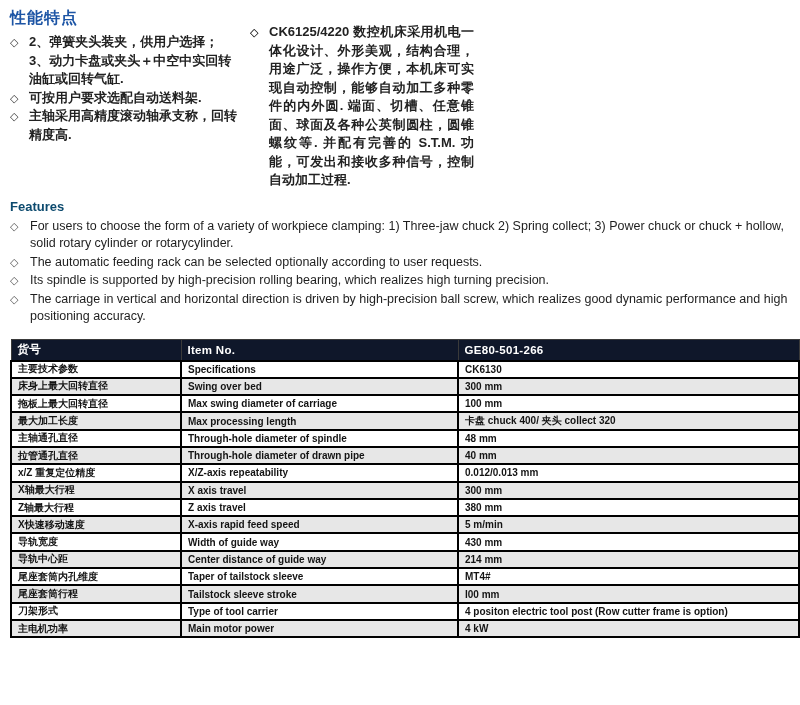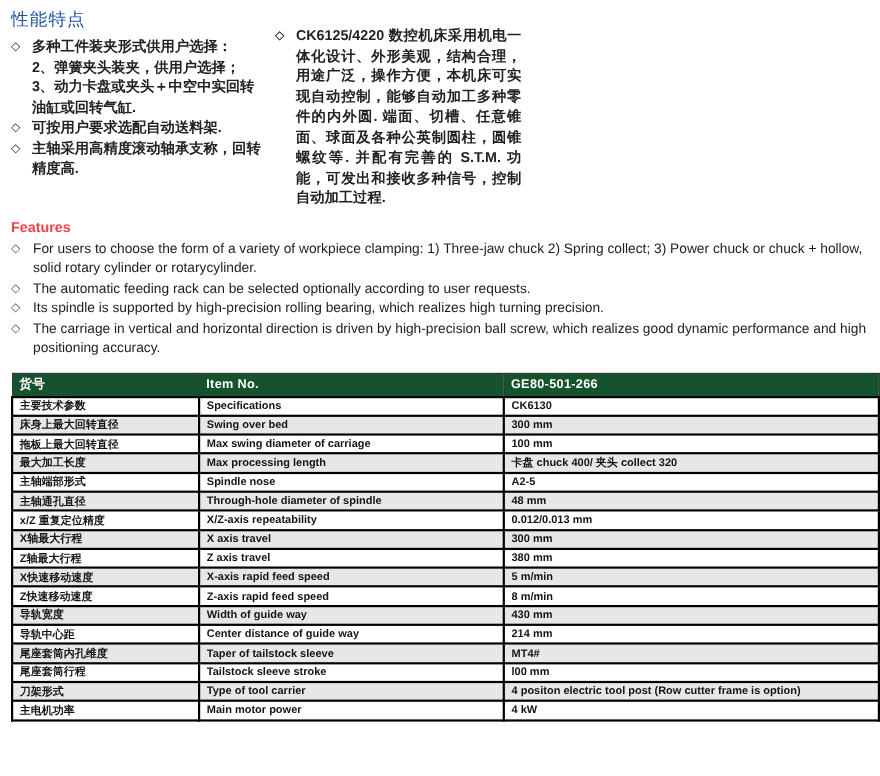--- a/index.html
+++ b/index.html
@@ -8,72 +8,72 @@
     font-family:"Liberation Sans","DejaVu Sans",sans-serif;
     color:#1c1c1c;-webkit-font-smoothing:antialiased;
   }
   .page{padding:6px 6px 0 10px;}
 
   
   .cn-section{display:flex;align-items:flex-start;}
   .cn-col-left{width:228px;}
   .cn-col-right{width:224px;margin-left:12px;padding-top:17px;}
   .cn-title{
-    font-size:16px;font-weight:normal;color:#1d55a5;
+    font-size:16px;font-weight:bold;color:#1d55a5;
     margin:2px 0 4px 0;letter-spacing:1px;
   }
   .cn-item,.cn-sub{
     font-size:13px;line-height:18.5px;font-weight:bold;color:#222;
   }
   .cn-item{position:relative;padding-left:19px;}
   .cn-item .bullet{position:absolute;left:0;top:0;font-size:11px;color:#333;}
   .cn-sub{padding-left:19px;}
   .cn-col-right .cn-item{text-align:justify;}
 
   
   .features-section{margin-top:9px;}
   .features-title{
-    font-size:13px;font-weight:bold;color:#ef4444;margin:0 0 4px 0;
+    font-size:13px;font-weight:bold;color:#0c4a6e;margin:0 0 4px 0;
   }
   .feature-item{
     position:relative;padding-left:20px;
     font-size:12.5px;line-height:17.5px;color:#1e1e1e;margin-bottom:1px;
   }
   .feature-item .bullet{position:absolute;left:0;top:0;font-size:11px;color:#555;}
 
   
   .spec-table{
     margin-top:13px;width:788px;border-collapse:collapse;table-layout:fixed;
     border:1px solid #3a3a3a;
   }
   .spec-table col.c1{width:170px;}
   .spec-table col.c2{width:277px;}
   .spec-table col.c3{width:341px;}
   .spec-table th{
-    background:#14532d;color:#ffffff;text-align:left;
+    background:#0f172a;color:#ffffff;text-align:left;
     font-size:11.5px;font-weight:bold;letter-spacing:.3px;
     height:18px;padding:1px 6px 1px 6px;border:1px solid #3a3a3a;
   }
   .spec-table td{
     font-size:10px;font-weight:600;color:#141414;
     height:15.3px;padding:0 6px;border:2px solid #000000;
     white-space:nowrap;overflow:hidden;
   }
   .spec-table tbody tr:nth-child(even) td{background:#e7e7e7;}
   .spec-table tbody tr:nth-child(odd) td{background:#ffffff;}
 </style>
 </head>
 <body>
 
 <div class="page">
 
   <div class="cn-section">
     <div class="cn-col-left">
       <div class="cn-title">性能特点</div>
-      <div class="cn-item"><span class="bullet">◇</span><span>多种工件装夹形式供用户选择：</span></div>
+      <div class="cn-item"><span class="bullet">◇</span></div>
       <div class="cn-sub">2、弹簧夹头装夹，供用户选择；</div>
       <div class="cn-sub">3、动力卡盘或夹头＋中空中实回转油缸或回转气缸.</div>
       <div class="cn-item"><span class="bullet">◇</span><span>可按用户要求选配自动送料架.</span></div>
       <div class="cn-item"><span class="bullet">◇</span><span>主轴采用高精度滚动轴承支称，回转精度高.</span></div>
     </div>
     <div class="cn-col-right">
       <div class="cn-item"><span class="bullet">◇</span></div>
       <div class="cn-item"><span class="bullet">◇</span><span>CK6125/4220 数控机床采用机电一体化设计、外形美观，结构合理，用途广泛，操作方便，本机床可实现自动控制，能够自动加工多种零件的内外圆. 端面、切槽、任意锥面、球面及各种公英制圆柱，圆锥螺纹等. 并配有完善的 S.T.M. 功能，可发出和接收多种信号，控制自动加工过程.</span></div>
     </div>
   </div>
@@ -114,53 +114,48 @@
           <td>拖板上最大回转直径</td>
           <td>Max swing diameter of carriage</td>
           <td>100 mm</td>
         </tr>
       <tr>
           <td>最大加工长度</td>
           <td>Max processing length</td>
           <td>卡盘 chuck 400/ 夹头 collect 320</td>
         </tr>
       <tr>
-          <td>主轴端部形式</td>
-          <td>Spindle nose</td>
-          <td>A2-5</td>
-        </tr>
-      <tr>
           <td>主轴通孔直径</td>
           <td>Through-hole diameter of spindle</td>
           <td>48 mm</td>
+        </tr>
+      <tr>
+          <td>拉管通孔直径</td>
+          <td>Through-hole diameter of drawn pipe</td>
+          <td>40 mm</td>
         </tr>
       <tr>
           <td>x/Z 重复定位精度</td>
           <td>X/Z-axis repeatability</td>
           <td>0.012/0.013 mm</td>
         </tr>
       <tr>
           <td>X轴最大行程</td>
           <td>X axis travel</td>
           <td>300 mm</td>
         </tr>
       <tr>
           <td>Z轴最大行程</td>
           <td>Z axis travel</td>
           <td>380 mm</td>
         </tr>
       <tr>
           <td>X快速移动速度</td>
           <td>X-axis rapid feed speed</td>
           <td>5 m/min</td>
-        </tr>
-      <tr>
-          <td>Z快速移动速度</td>
-          <td>Z-axis rapid feed speed</td>
-          <td>8 m/min</td>
         </tr>
       <tr>
           <td>导轨宽度</td>
           <td>Width of guide way</td>
           <td>430 mm</td>
         </tr>
       <tr>
           <td>导轨中心距</td>
           <td>Center distance of guide way</td>
           <td>214 mm</td>

